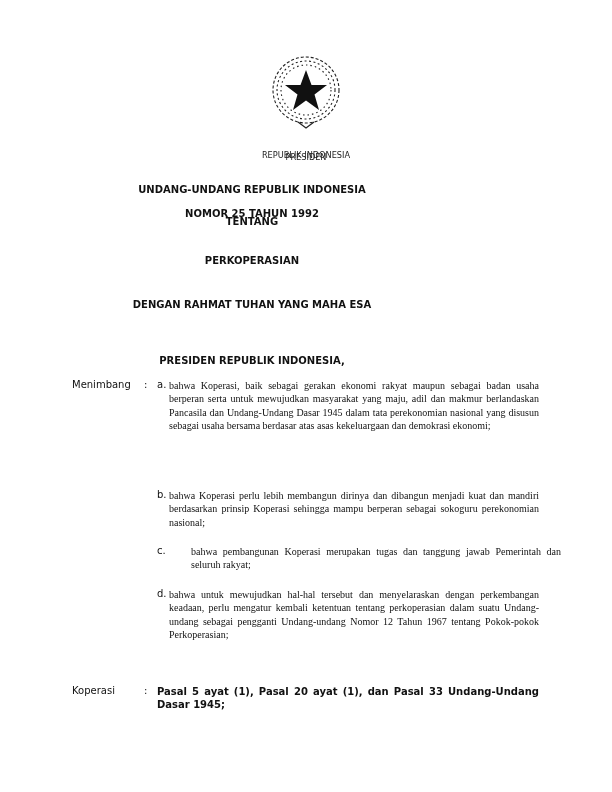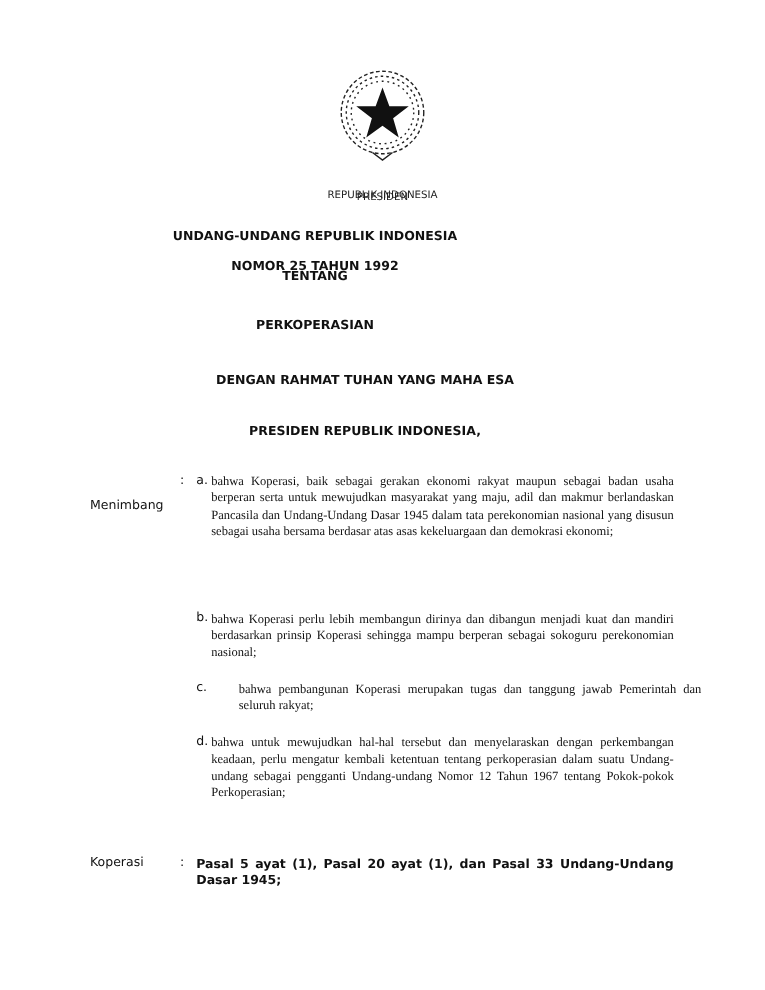--- a/index.html
+++ b/index.html
@@ -31,24 +31,24 @@
   <path d="M30 72 L38 78 L46 72" fill="none" stroke="#222" stroke-width="1.2"></path>
 </svg>
 
 <div class="emblem-caption" style="top:152px;">PRESIDEN</div>
 <div class="emblem-caption" style="top:150px;">REPUBLIK INDONESIA</div>
 
 <div class="title" style="top:184px;">UNDANG-UNDANG REPUBLIK INDONESIA</div>
 <div class="title" style="top:208px;">NOMOR 25 TAHUN 1992</div>
 <div class="title" style="top:216px;">TENTANG</div>
 <div class="title" style="top:255px;">PERKOPERASIAN</div>
-<div class="title" style="top:299px;padding-left:40px;">DENGAN RAHMAT TUHAN YANG MAHA ESA</div>
-<div class="title" style="top:340px;padding-left:40px;">PRESIDEN REPUBLIK INDONESIA,</div>
+<div class="title" style="top:299px;">DENGAN RAHMAT TUHAN YANG MAHA ESA</div>
+<div class="title" style="top:355px;">PRESIDEN REPUBLIK INDONESIA,</div>
 
-<div class="label" style="top:379px;margin-top:20px;">Menimbang</div>
+<div class="label" style="top:379px;">Menimbang</div>
 <div class="colon" style="top:379px;">:</div>
 
 <div class="letter" style="top:379px;">a.</div>
 <div class="para" style="top:379px;">bahwa Koperasi, baik sebagai gerakan ekonomi rakyat maupun sebagai badan usaha berperan serta untuk mewujudkan masyarakat yang maju, adil dan makmur berlandaskan Pancasila dan Undang-Undang Dasar 1945 dalam tata perekonomian nasional yang disusun sebagai usaha bersama berdasar atas asas kekeluargaan dan demokrasi ekonomi;</div>
 
 <div class="letter" style="top:489px;">b.</div>
 <div class="para" style="top:489px;">bahwa Koperasi perlu lebih membangun dirinya dan dibangun menjadi kuat dan mandiri berdasarkan prinsip Koperasi sehingga mampu berperan sebagai sokoguru perekonomian nasional;</div>
 
 <div class="letter" style="top:545px;">c.</div>
 <div class="para" style="top:545px;margin-left:22px;">bahwa pembangunan Koperasi merupakan tugas dan tanggung jawab Pemerintah dan seluruh rakyat;</div>

